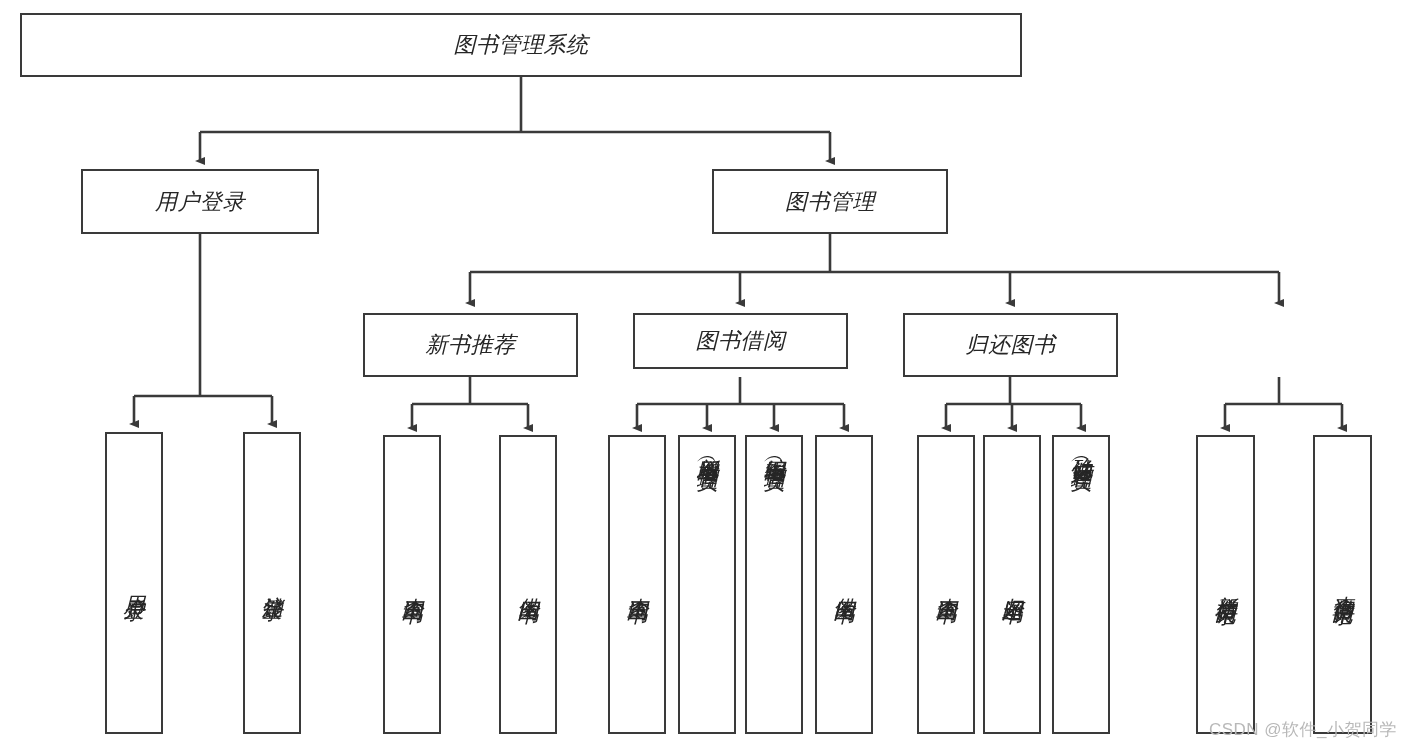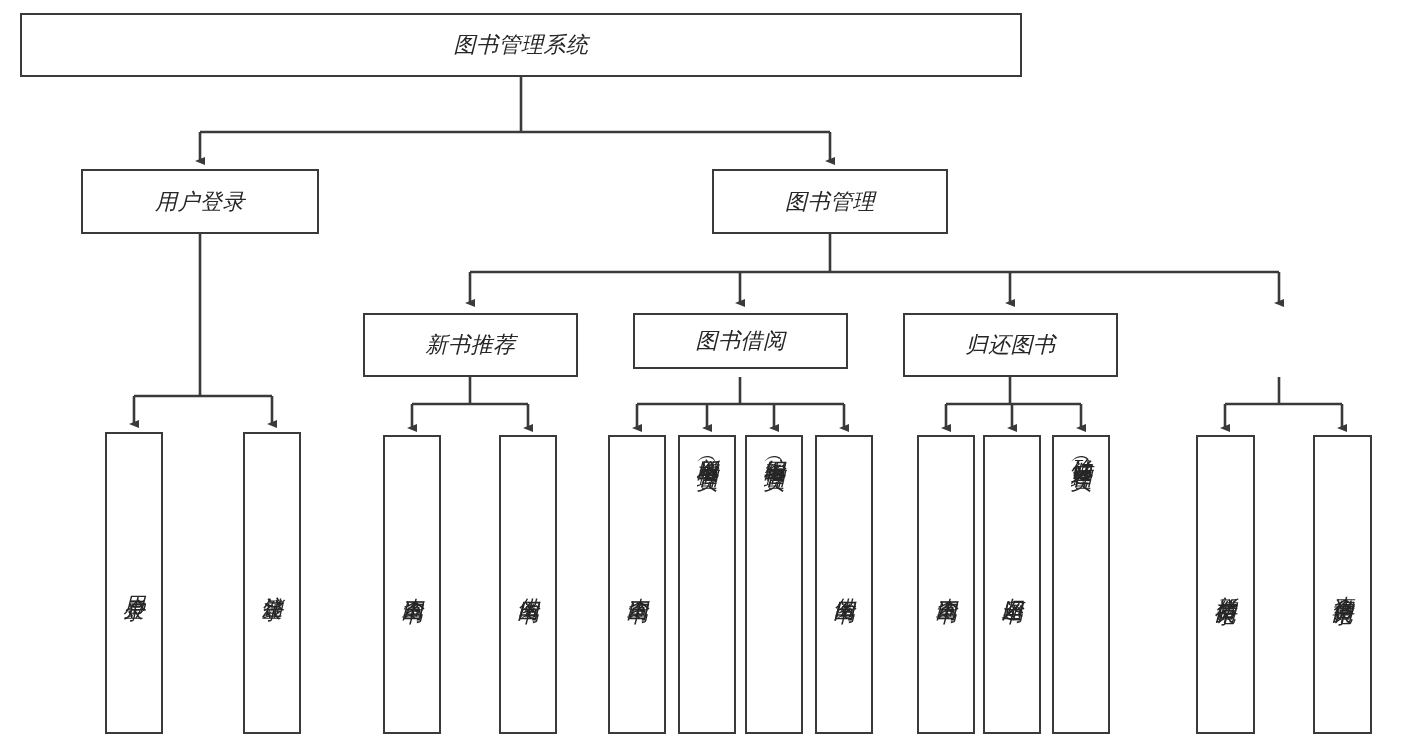--- a/index.html
+++ b/index.html
@@ -199,14 +199,15 @@
     <span class="label">确认归还（管理员）</span>
   </div>
 
   <div class="node v centered" style="left:1196px; top:435px; width:59px; height:299px;">
     <span class="label">新增借阅记录</span>
   </div>
   <div class="node v centered" style="left:1313px; top:435px; width:59px; height:299px;">
     <span class="label">查询借阅记录</span>
   </div>
 
+  <div class="watermark">CSDN @软件_小贺同学</div>
 
 </div>
 
 </body></html>

